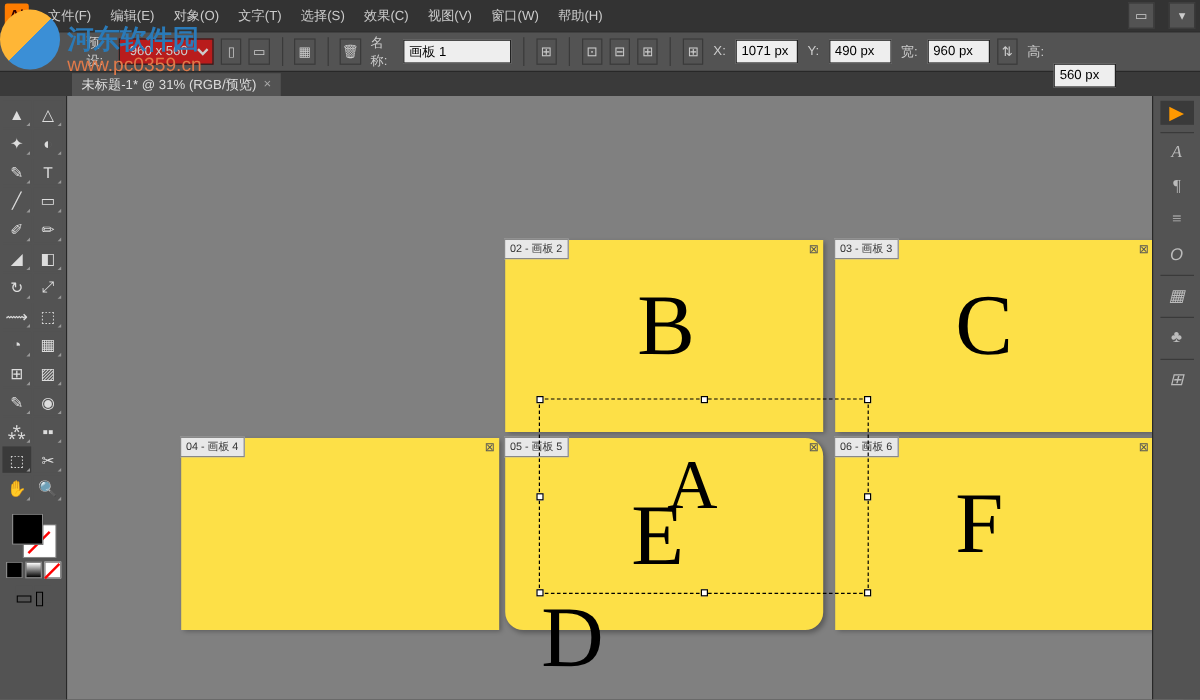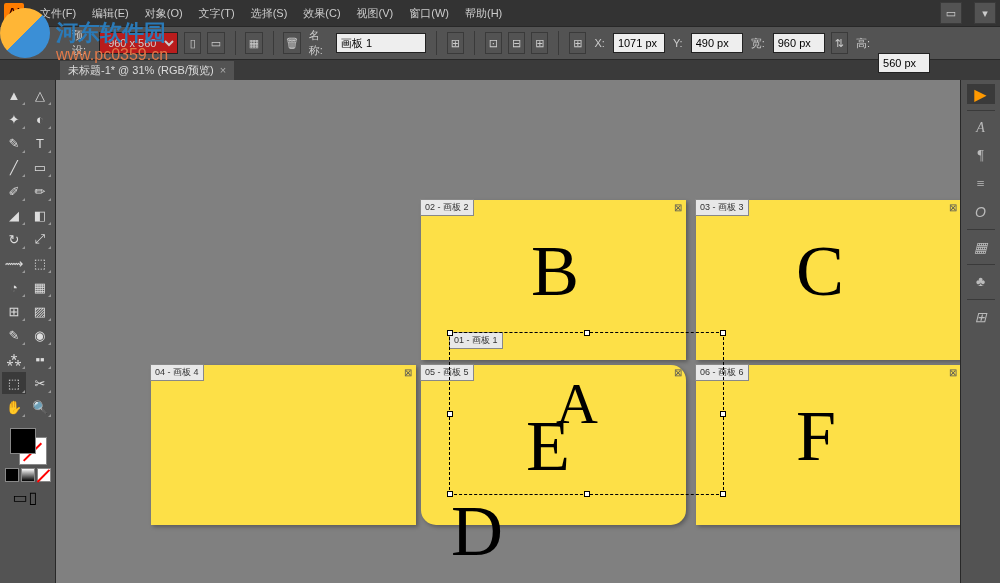--- a/index.html
+++ b/index.html
@@ -216,23 +216,20 @@
                  <div class="artboard-close">⊠</div>
                  <div class="artboard-letter" style="left:105px;top:40px">E</div>
         </div>
         <div class="artboard" style="left: 640px; top: 285px; width: 265px; height: 160px;">
           <div class="artboard-label">06 - 画板 6</div>
                  <div class="artboard-close">⊠</div>
                  <div class="artboard-letter" style="left:100px;top:30px">F</div>
         </div>
       </div>
 
-    <div class="artboard" style="left:393px;top:252px;width:275px;height:163px;background:transparent;box-shadow:none;border:1px dashed #888">
-      <div class="artboard-label">01 - 画板 1</div>
-    </div>
     <div class="artboard-letter" style="left:500px;top:290px;font-size:58px">A</div>
     <div class="artboard-letter" style="left:395px;top:410px;font-size:72px">D</div>
 
     <div class="selection-box" style="left:393px;top:252px;width:275px;height:163px">
       <div class="sel-handle" style="left:-3px;top:-3px"></div>
       <div class="sel-handle" style="left:50%;top:-3px;margin-left:-3px"></div>
       <div class="sel-handle" style="right:-3px;top:-3px"></div>
       <div class="sel-handle" style="left:-3px;top:50%;margin-top:-3px"></div>
       <div class="sel-handle" style="right:-3px;top:50%;margin-top:-3px"></div>
       <div class="sel-handle" style="left:-3px;bottom:-3px"></div>

